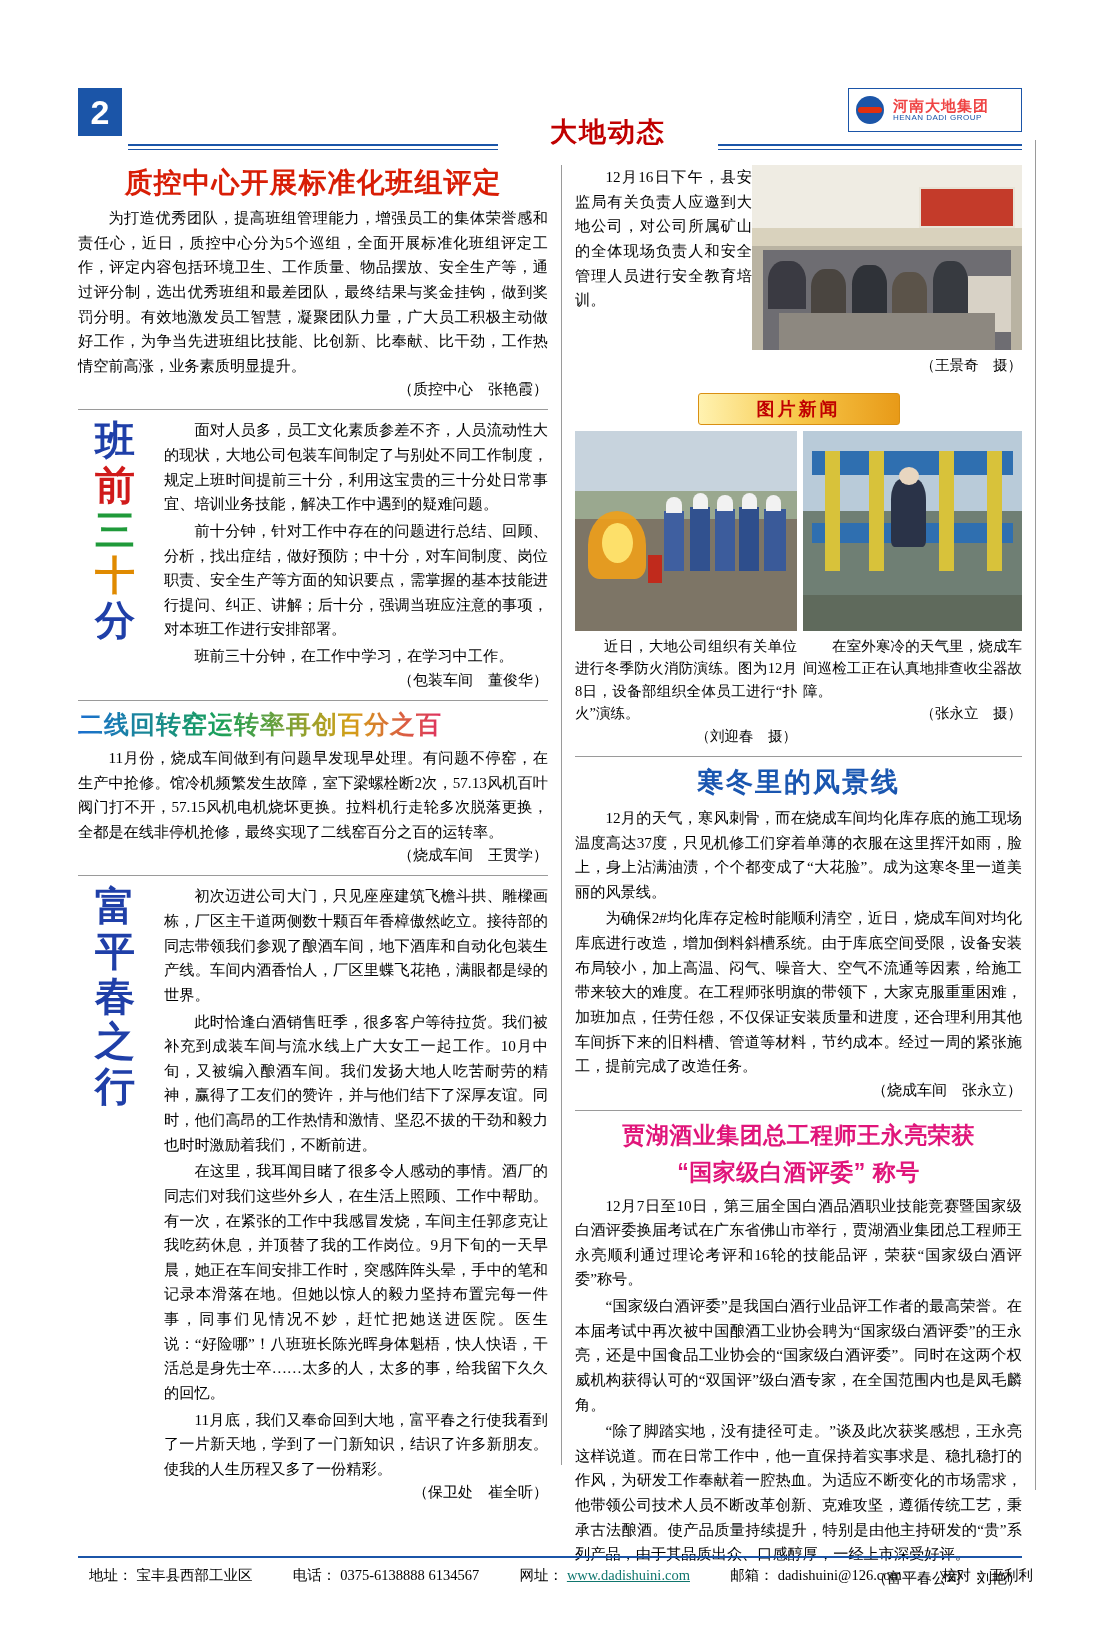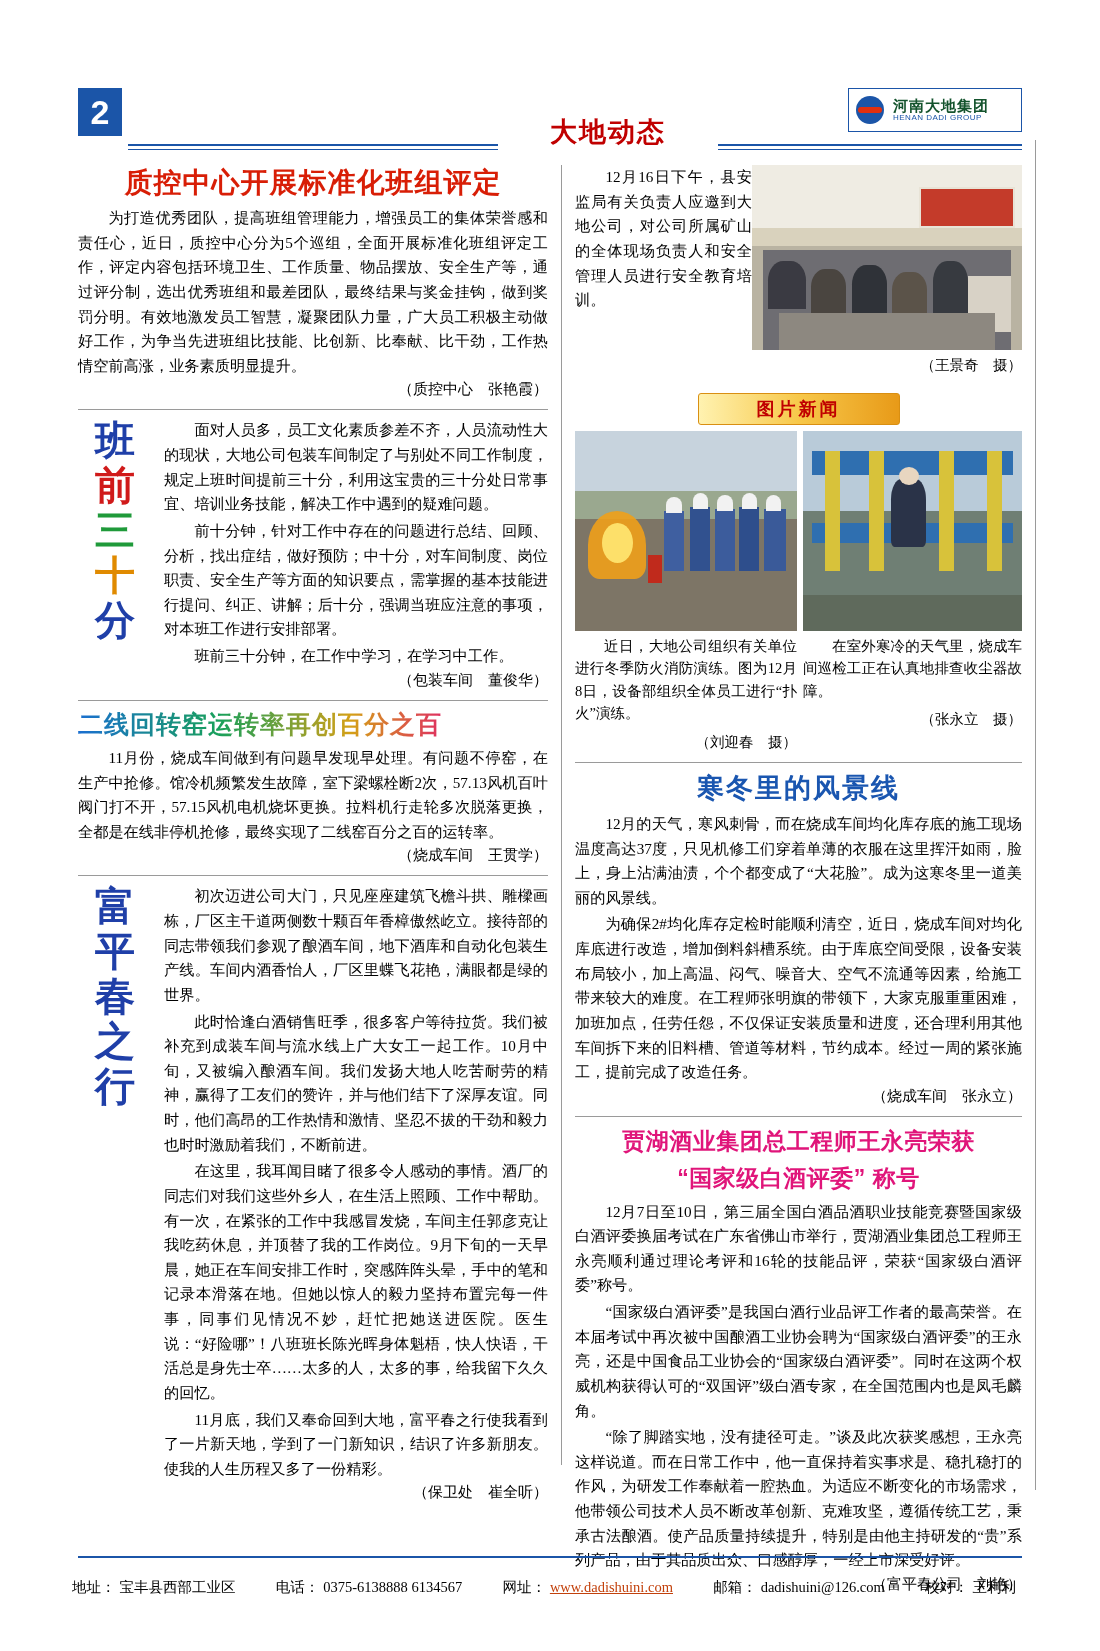--- a/index.html
+++ b/index.html
@@ -108,21 +108,21 @@
     border-radius: 3px;
   }
   .logo-text {
     margin-left: 6px;
     line-height: 1.05;
   }
   .logo-cn {
     font-family: "Liberation Sans", sans-serif;
     font-size: 15px;
     font-weight: bold;
-    color: #14532d;
+    color: #ef4444;
     letter-spacing: 1px;
     text-align: right;
   }
   .logo-en {
     font-family: "Liberation Sans", sans-serif;
     font-size: 8px;
     color: #1b55a8;
     letter-spacing: 0.5px;
   }
 
@@ -217,21 +217,21 @@
     margin: 2px 0 4px 0;
     font-size: 15px;
     text-align: right;
     font-family: "Liberation Serif", serif;
   }
   .caption {
     font-size: 14.5px;
     line-height: 1.55;
     text-align: justify;
     text-indent: 2em;
-    margin: 4px 0 8px 0;
+    margin: 4px 0 2px 0;
   }
   .caption-by {
     font-size: 14.5px;
     text-align: right;
     margin: 2px 0 0 0;
   }
 
   
   .with-side {
     position: relative;
@@ -294,31 +294,30 @@
   
   .sky { position:absolute; left:0; right:0; top:0; height:42%; background:linear-gradient(#b9cfe0,#dfe8ee); }
 
   
   .footer-rule1 {
     position: absolute; left: 78px; top: 1556px; width: 944px; height: 0;
     border-top: 2px solid #1b55a8;
   }
   .footer {
     position: absolute;
-    left: 72px;
+    left: 89px;
     top: 1566px;
     width: 944px;
     font-size: 14.5px;
     display: flex;
     justify-content: space-between;
     align-items: center;
     font-family: "Liberation Serif", serif;
-    margin-top: 12px;
-  }
-  .footer a { color: #c2410c; text-decoration: underline; }
+  }
+  .footer a { color: #0f766e; text-decoration: underline; }
   .footer .gap { margin-right: 4px; }
 </style>
 </head>
 <body>
 
 <div class="page">
 
   <div class="masthead">
     <div class="page-num">2</div>
     <div class="masthead-rule"></div>

